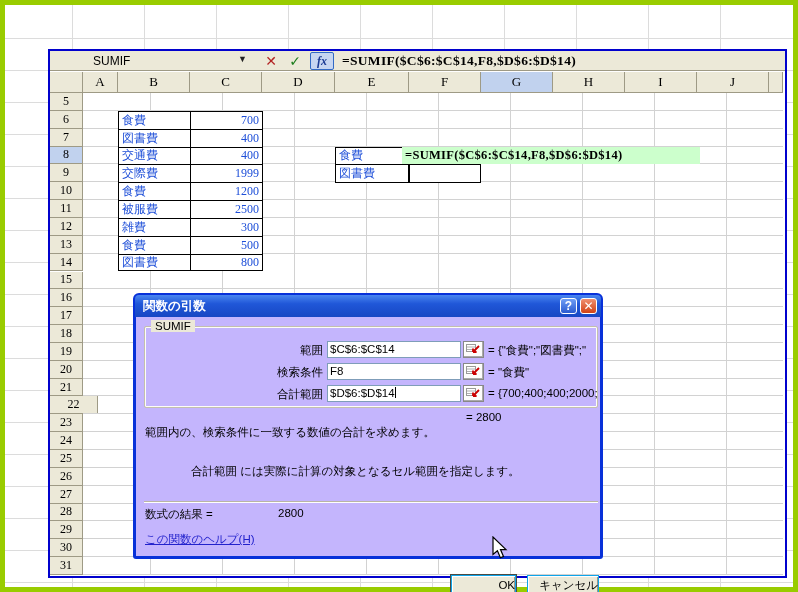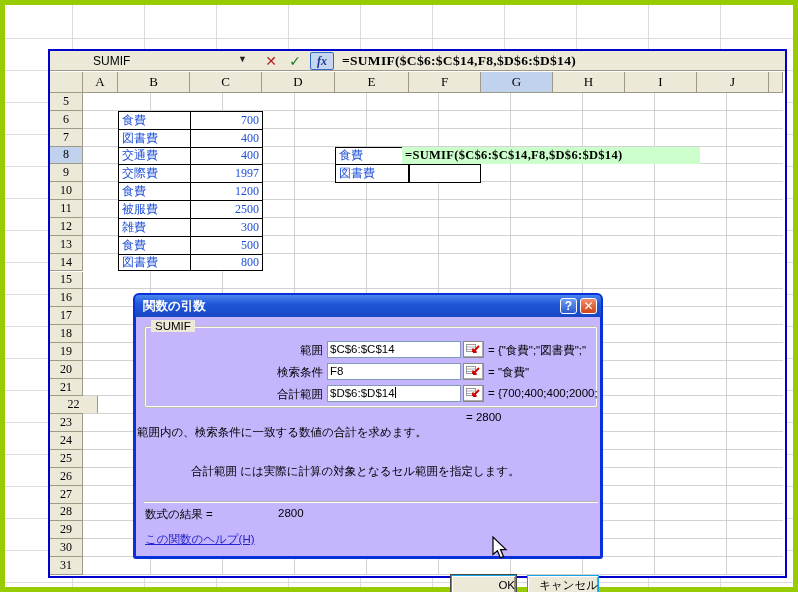--- a/index.html
+++ b/index.html
@@ -86,21 +86,21 @@
   .fld-input { position:absolute; left:191px; width:134px; height:17px; background:#fff;
     border:1px solid #7f9db9; font-size:11.5px; line-height:15px; padding:0 2px;
     white-space:nowrap; overflow:hidden; }
   .fld-pick { position:absolute; left:327px; width:21px; height:17px; background:#fdfdfb;
     border:1px solid #888; box-shadow:inset -1px -1px 0 #aaa, inset 1px 1px 0 #fff;
     display:flex; align-items:center; justify-content:center; }
   .fld-val { position:absolute; left:352px; width:110px; font-size:11.5px; color:#000;
     white-space:nowrap; overflow:hidden; }
   .caret { display:inline-block; width:1px; height:11px; background:#000; vertical-align:-1px; }
   #dlg-subtotal { position:absolute; left:330px; top:115px; font-size:11.5px; }
-  #dlg-desc { position:absolute; left:1px; top:129px; font-size:11.5px; }
+  #dlg-desc { position:absolute; left:9px; top:129px; font-size:11.5px; }
   #dlg-hint { position:absolute; left:55px; top:168px; font-size:11.5px; }
   #dlg-sep { position:absolute; left:8px; top:205px; width:454px; height:2px;
     border-top:1px solid #b9b5a5; border-bottom:1px solid #fff; }
   #dlg-result-label { position:absolute; left:9px; top:211px; font-size:11.5px; }
   #dlg-result-value { position:absolute; left:142px; top:211px; font-size:11.5px; }
   #dlg-help-link { position:absolute; left:9px; top:236px; font-size:11.5px;
     color:#2222cc; text-decoration:underline; }
   .dlg-btn { position:absolute; top:237px; height:21px; background:#ece9d8;
     border:1px solid #0ea5e9; box-shadow:inset 1px 1px 0 #fff, inset -1px -1px 0 #9a9687;
     font-size:11.5px; text-align:right; line-height:19px; color:#000;margin-top:42px; }
@@ -165,21 +165,21 @@
         <div class="rowhdr-cell" style="left: 0px; top: 488.25px; width: 33px; height: 17.85px; font-size: 12px;">30</div>
         <div class="rowhdr-cell" style="left: 0px; top: 506.1px; width: 33px; height: 17.85px; font-size: 12px;">31</div>
         <div class="gridlines" style="left: 33px; top: 42px; width: 700px; height: 481.95px;"></div>
         <div class="cell exp-cell" style="left: 68px; top: 59.85px; width: 72px; height: 17.85px;">食費</div>
         <div class="cell num exp-cell exp-edge-r" style="left: 140px; top: 59.85px; width: 73px; height: 17.85px;">700</div>
         <div class="cell exp-cell" style="left: 68px; top: 77.7px; width: 72px; height: 17.85px;">図書費</div>
         <div class="cell num exp-cell exp-edge-r" style="left: 140px; top: 77.7px; width: 73px; height: 17.85px;">400</div>
         <div class="cell exp-cell" style="left: 68px; top: 95.55px; width: 72px; height: 17.85px;">交通費</div>
         <div class="cell num exp-cell exp-edge-r" style="left: 140px; top: 95.55px; width: 73px; height: 17.85px;">400</div>
         <div class="cell exp-cell" style="left: 68px; top: 113.4px; width: 72px; height: 17.85px;">交際費</div>
-        <div class="cell num exp-cell exp-edge-r" style="left: 140px; top: 113.4px; width: 73px; height: 17.85px;">1997</div>
+        <div class="cell num exp-cell exp-edge-r" style="left: 140px; top: 113.4px; width: 73px; height: 17.85px;">1999</div>
         <div class="cell exp-cell" style="left: 68px; top: 131.25px; width: 72px; height: 17.85px;">食費</div>
         <div class="cell num exp-cell exp-edge-r" style="left: 140px; top: 131.25px; width: 73px; height: 17.85px;">1200</div>
         <div class="cell exp-cell" style="left: 68px; top: 149.1px; width: 72px; height: 17.85px;">被服費</div>
         <div class="cell num exp-cell exp-edge-r" style="left: 140px; top: 149.1px; width: 73px; height: 17.85px;">2500</div>
         <div class="cell exp-cell" style="left: 68px; top: 166.95px; width: 72px; height: 17.85px;">雑費</div>
         <div class="cell num exp-cell exp-edge-r" style="left: 140px; top: 166.95px; width: 73px; height: 17.85px;">300</div>
         <div class="cell exp-cell" style="left: 68px; top: 184.8px; width: 72px; height: 17.85px;">食費</div>
         <div class="cell num exp-cell exp-edge-r" style="left: 140px; top: 184.8px; width: 73px; height: 17.85px;">500</div>
         <div class="cell exp-cell exp-edge-b" style="left: 68px; top: 202.65px; width: 72px; height: 17.85px;">図書費</div>
         <div class="cell num exp-cell exp-edge-r exp-edge-b" style="left: 140px; top: 202.65px; width: 73px; height: 17.85px;">800</div>

